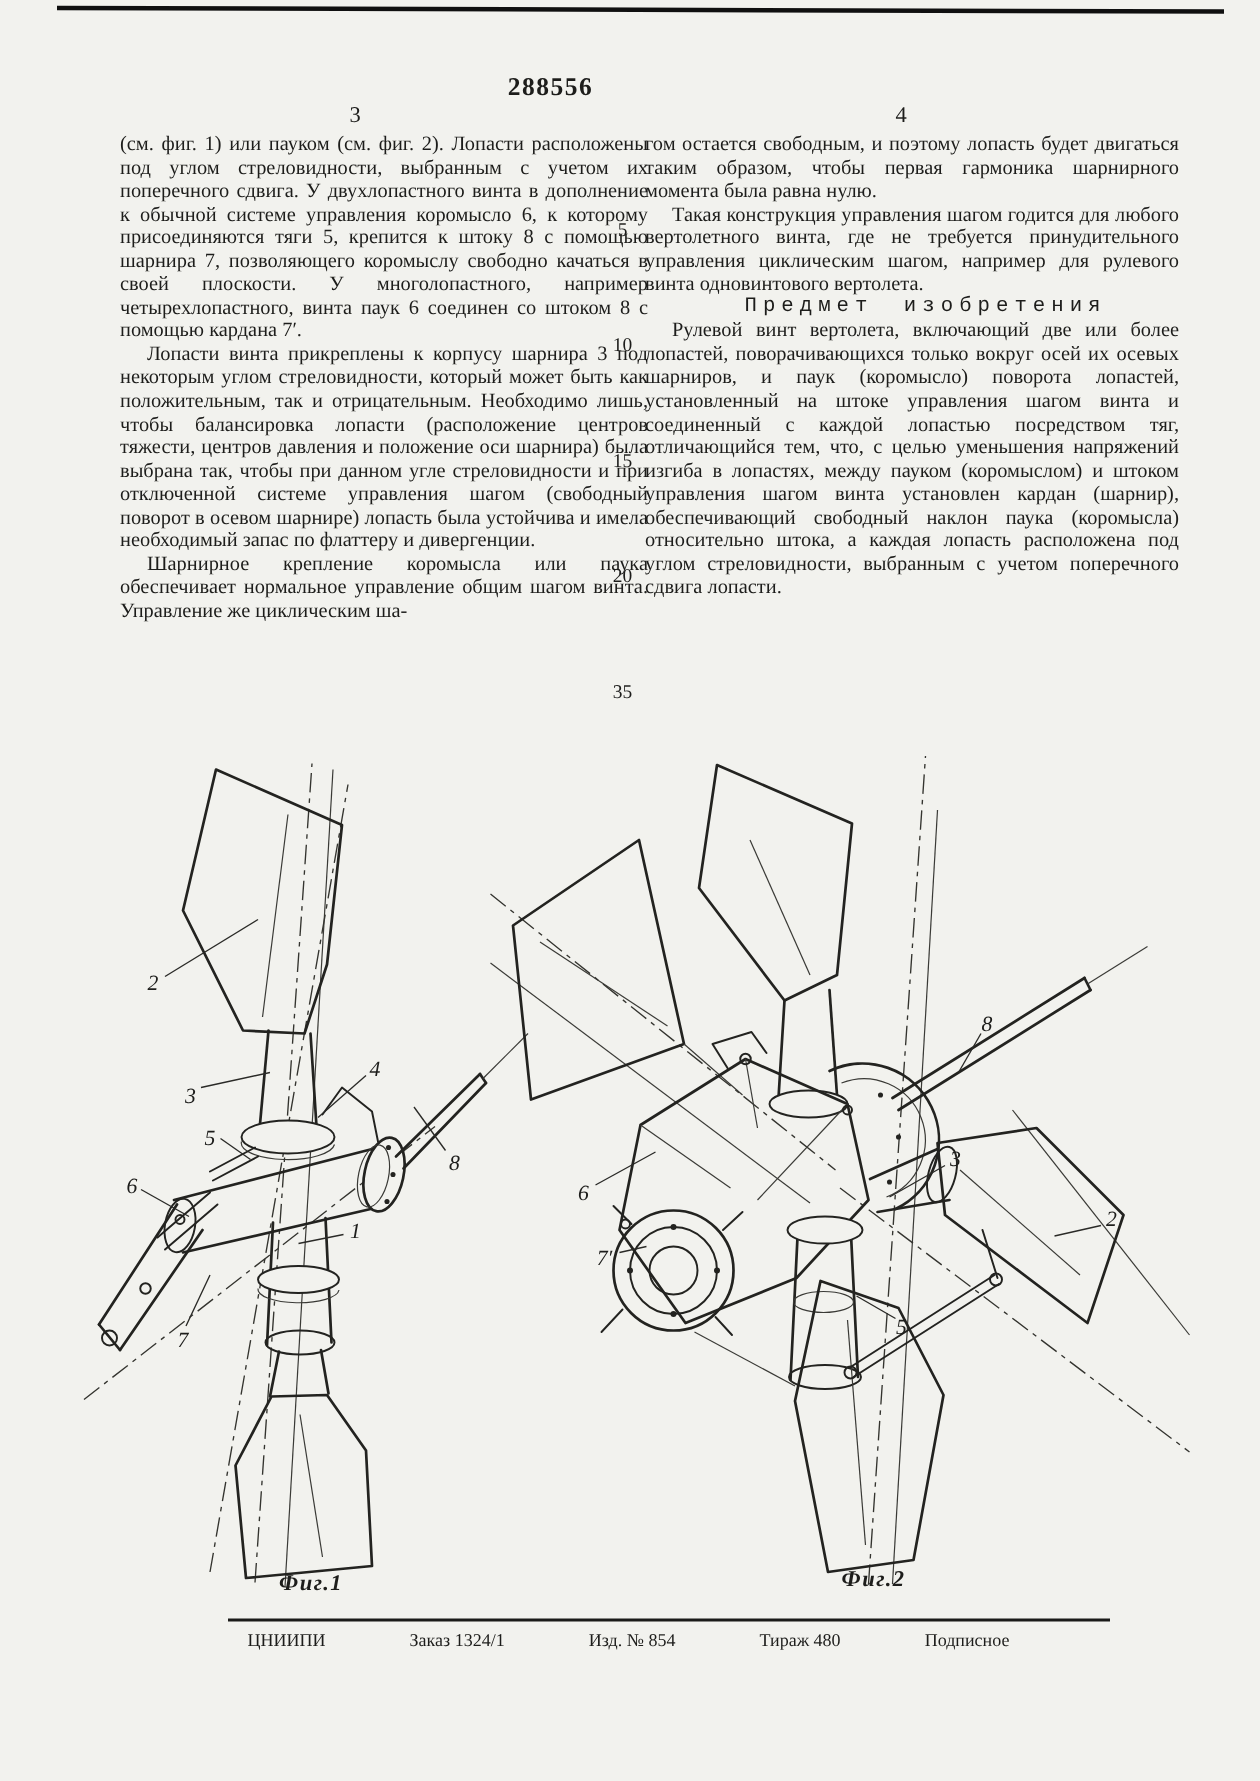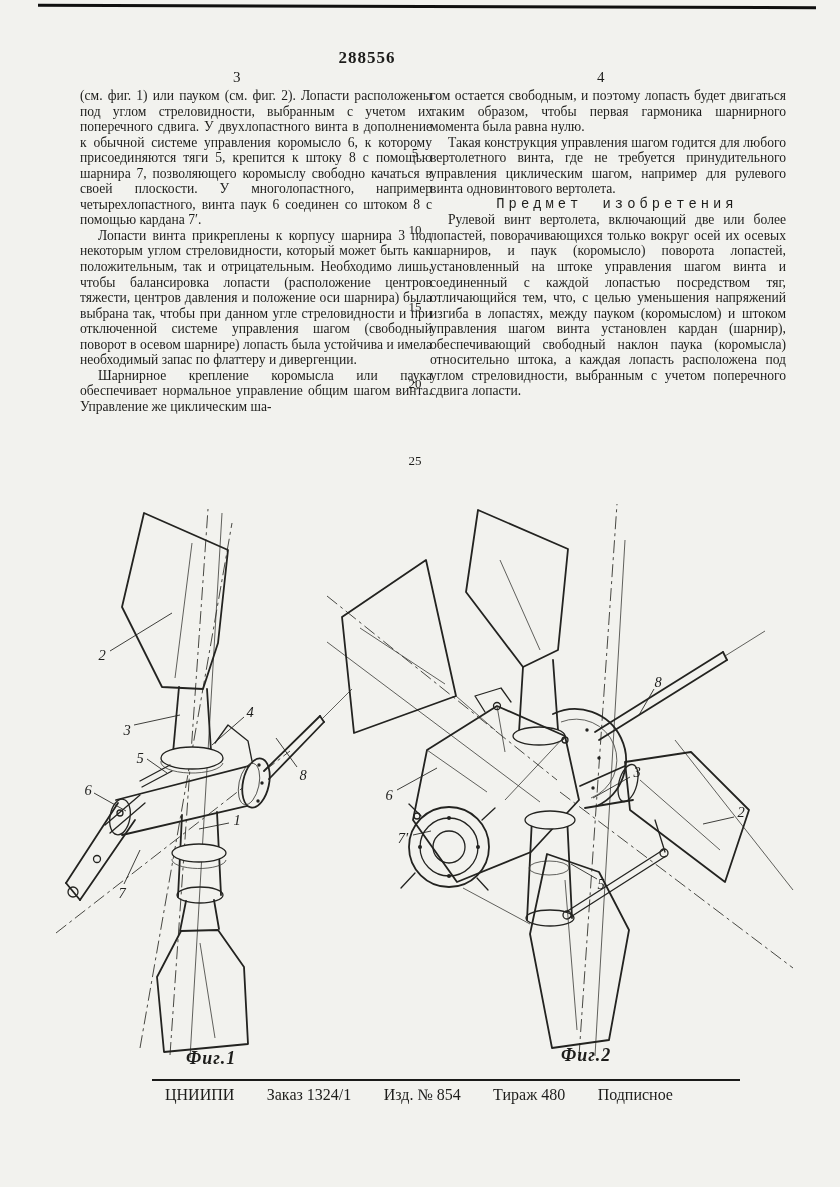--- a/index.html
+++ b/index.html
@@ -24,25 +24,25 @@
   .line-numbers{position:absolute;left:403px;top:0;width:24px;height:500px;}
   .line-num{position:absolute;width:24px;text-align:center;font-size:13px;line-height:13px;}
   .line-num:nth-child(1){top:146px;}
   .line-num:nth-child(2){top:223px;}
   .line-num:nth-child(3){top:300px;}
   .line-num:nth-child(4){top:377px;}
   .line-num:nth-child(5){top:454px;}
   .fig-svg{position:absolute;}
   #fig1-svg{left:50px;top:503px;}
   #fig2-svg{left:325px;top:500px;}
-  .fig-label{position:absolute;font-style:italic;font-weight:bold;font-size:18px;letter-spacing:1px;}
+  .fig-label{position:absolute;font-style:italic;font-weight:bold;font-size:15px;letter-spacing:1px;}
   #fig1-label{left:186px;top:1048px;}
   #fig2-label{left:561px;top:1045px;}
   .footer-rule{position:absolute;left:152px;top:1079px;width:588px;height:2px;background:#1b1b19;}
-  .footer-row{position:absolute;left:165px;top:1086px;width:508px;display:flex;justify-content:space-between;font-size:16px;}
+  .footer-row{position:absolute;left:165px;top:1086px;width:508px;display:flex;justify-content:space-between;font-size:12px;}
   .footer-row span{white-space:nowrap;}
   
   .s2{stroke:#232320;stroke-width:1.8;fill:none;stroke-linejoin:round;stroke-linecap:round;}
   .s15{stroke:#232320;stroke-width:1.3;fill:none;stroke-linejoin:round;stroke-linecap:round;}
   .tl{stroke:#3a3a36;stroke-width:0.8;fill:none;}
   .cl{stroke:#34342f;stroke-width:0.9;fill:none;stroke-dasharray:13 4 3 4;}
   .ldr{stroke:#2a2a27;stroke-width:0.9;fill:none;}
   .fillp{fill:#f2f2ee;}
   .cnum{font-family:"Liberation Serif","DejaVu Serif",serif;font-style:italic;font-size:14.5px;fill:#1d1d1b;}
   .dot{fill:#232320;stroke:none;}
@@ -67,21 +67,21 @@
   <p>Такая конструкция управления шагом годится для любого вертолетного винта, где не требуется принудительного управления циклическим шагом, например для рулевого винта одновинтового вертолета.</p>
   <p class="subject-heading">Предмет изобретения</p>
   <p><span>Рулевой винт вертолета, включающий две или более лопастей, поворачивающихся только вокруг осей их осевых шарниров, и паук (коромысло) поворота лопастей, установленный на штоке управления шагом винта и соединенный с каждой лопастью посредством тяг, </span><span class="claim-italic">отличающийся</span><span> тем, что, с целью уменьшения напряжений изгиба в лопастях, между пауком (коромыслом) и штоком управления шагом винта установлен кардан (шарнир), обеспечивающий свободный наклон паука (коромысла) относительно штока, а каждая лопасть расположена под углом стреловидности, выбранным с учетом поперечного сдвига лопасти.</span></p>
 </div>
 
 <div class="line-numbers">
   <span class="line-num">5</span>
   <span class="line-num">10</span>
   <span class="line-num">15</span>
   <span class="line-num">20</span>
-  <span class="line-num">25</span>
+  <span class="line-num">35</span>
 </div>
 
 <svg id="fig1-svg" class="fig-svg" width="335" height="558" viewBox="0 0 335 558">
   <g>
     <path class="cl" d="M120,552 L158,6"></path>
     <path class="tl" d="M140,555 L172,10"></path>
     <path class="cl" d="M90,545 L182,20"></path>
     <path class="cl" d="M6,430 L240,248"></path>
   </g>
   <g>

